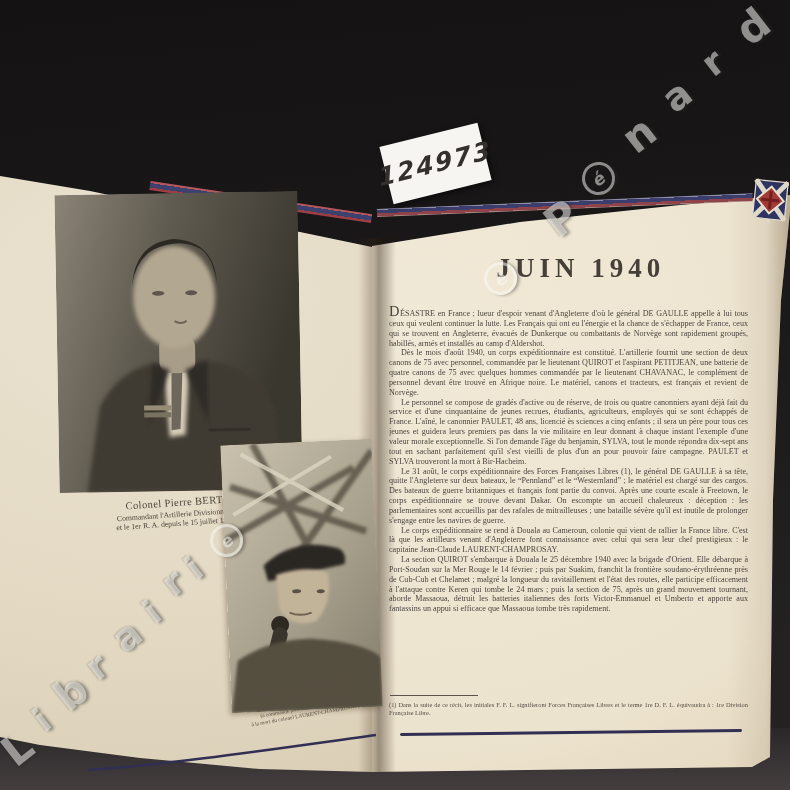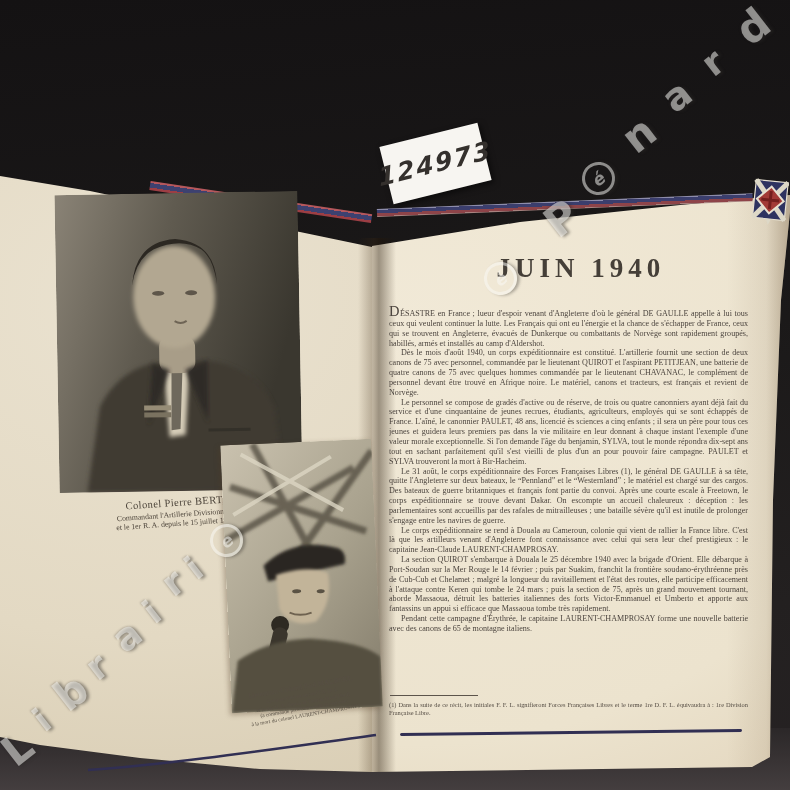--- a/index.html
+++ b/index.html
@@ -213,21 +213,20 @@
   <h1 class="title" style="margin:11px;font-weight:700;">JUIN 1940</h1>
 
   <div class="text-col">
 
   <p>DÉSASTRE en France ; lueur d'espoir venant d'Angleterre d'où le général DE GAULLE appelle à lui tous ceux qui veulent continuer la lutte. Les Français qui ont eu l'énergie et la chance de s'échapper de France, ceux qui se trouvent en Angleterre, évacués de Dunkerque ou combattants de Norvège sont rapidement groupés, habillés, armés et installés au camp d'Aldershot.</p>
       <p>Dès le mois d'août 1940, un corps expéditionnaire est constitué. L'artillerie fournit une section de deux canons de 75 avec personnel, commandée par le lieutenant QUIROT et l'aspirant PETITJEAN, une batterie de quatre canons de 75 avec quelques hommes commandée par le lieutenant CHAVANAC, le complément de personnel devant être trouvé en Afrique noire. Le matériel, canons et tracteurs, est français et revient de Norvège.</p>
       <p>Le personnel se compose de gradés d'active ou de réserve, de trois ou quatre canonniers ayant déjà fait du service et d'une cinquantaine de jeunes recrues, étudiants, agriculteurs, employés qui se sont échappés de France. L'aîné, le canonnier PAULET, 48 ans, licencié ès sciences a cinq enfants ; il sera un père pour tous ces jeunes et guidera leurs premiers pas dans la vie militaire en leur donnant à chaque instant l'exemple d'une valeur morale exceptionnelle. Si l'on demande l'âge du benjamin, SYLVA, tout le monde répondra dix-sept ans tout en sachant parfaitement qu'il s'est vieilli de plus d'un an pour pouvoir faire campagne. PAULET et SYLVA trouveront la mort à Bir-Hacheim.</p>
       <p>Le 31 août, le corps expéditionnaire des Forces Françaises Libres (1), le général DE GAULLE à sa tête, quitte l'Angleterre sur deux bateaux, le “Pennland” et le “Westernland” ; le matériel est chargé sur des cargos. Des bateaux de guerre britanniques et français font partie du convoi. Après une courte escale à Freetown, le corps expéditionnaire se trouve devant Dakar. On escompte un accueil chaleureux : déception : les parlementaires sont accueillis par des rafales de mitrailleuses ; une bataille sévère qu'il est inutile de prolonger s'engage entre les navires de guerre.</p>
       <p>Le corps expéditionnaire se rend à Douala au Cameroun, colonie qui vient de rallier la France libre. C'est là que les artilleurs venant d'Angleterre font connaissance avec celui qui sera leur chef prestigieux : le capitaine Jean-Claude LAURENT-CHAMPROSAY.</p>
       <p>La section QUIROT s'embarque à Douala le 25 décembre 1940 avec la brigade d'Orient. Elle débarque à Port-Soudan sur la Mer Rouge le 14 février ; puis par Suakim, franchit la frontière soudano-érythréenne près de Cub-Cub et Chelamet ; malgré la longueur du ravitaillement et l'état des routes, elle participe efficacement à l'attaque contre Keren qui tombe le 24 mars ; puis la section de 75, après un grand mouvement tournant, aborde Massaoua, détruit les batteries italiennes des forts Victor-Emmanuel et Umberto et apporte aux fantassins un appui si efficace que Massaoua tombe très rapidement.</p>
-      <p>Pendant cette campagne d'Érythrée, le capitaine LAURENT-CHAMPROSAY forme une nouvelle batterie avec des canons de 65 de montagne italiens.</p>
     </div>
 
   <div class="fn-rule"></div>
   <div class="footnote">(1) Dans la suite de ce récit, les initiales F. F. L. signifieront Forces Françaises Libres et le terme 1re D. F. L. équivaudra à : 1re Division Française Libre.</div>
   <div class="rule-right"></div>
 
   <div class="sticker">
     <span>124973</span>
   </div>
 

